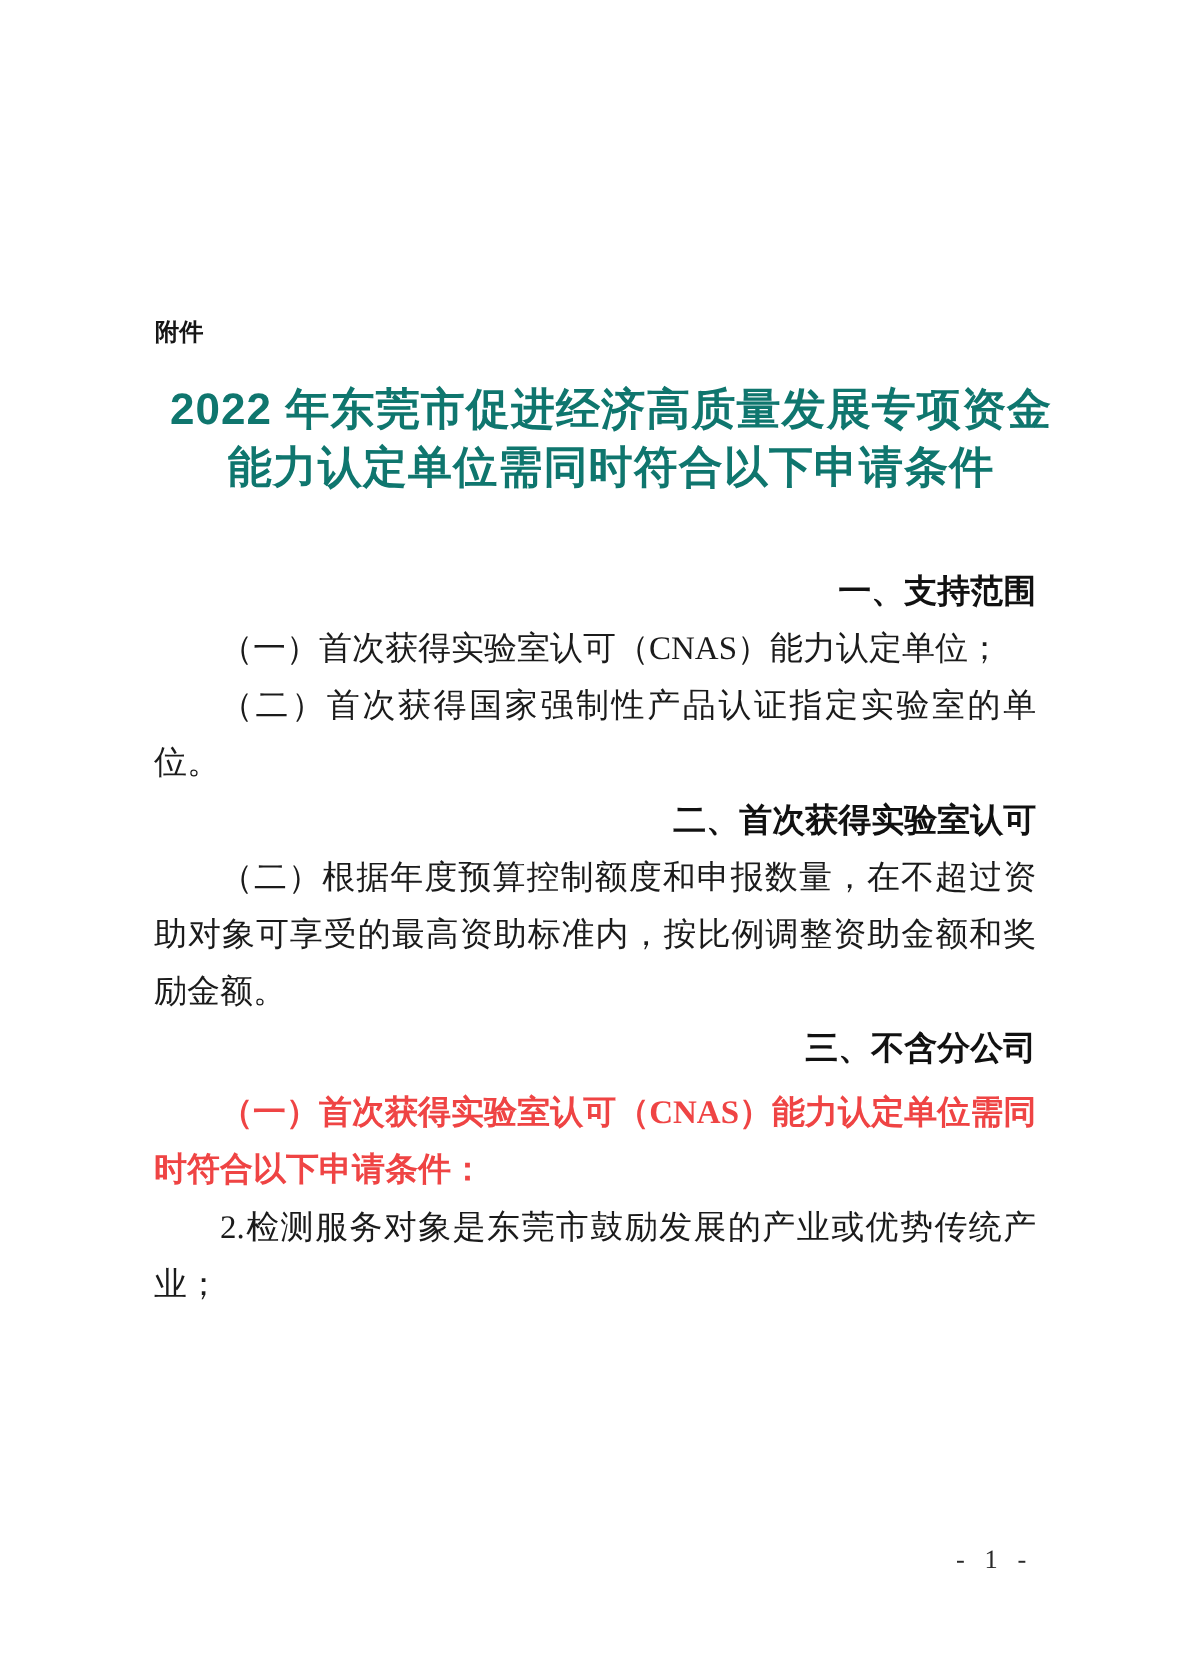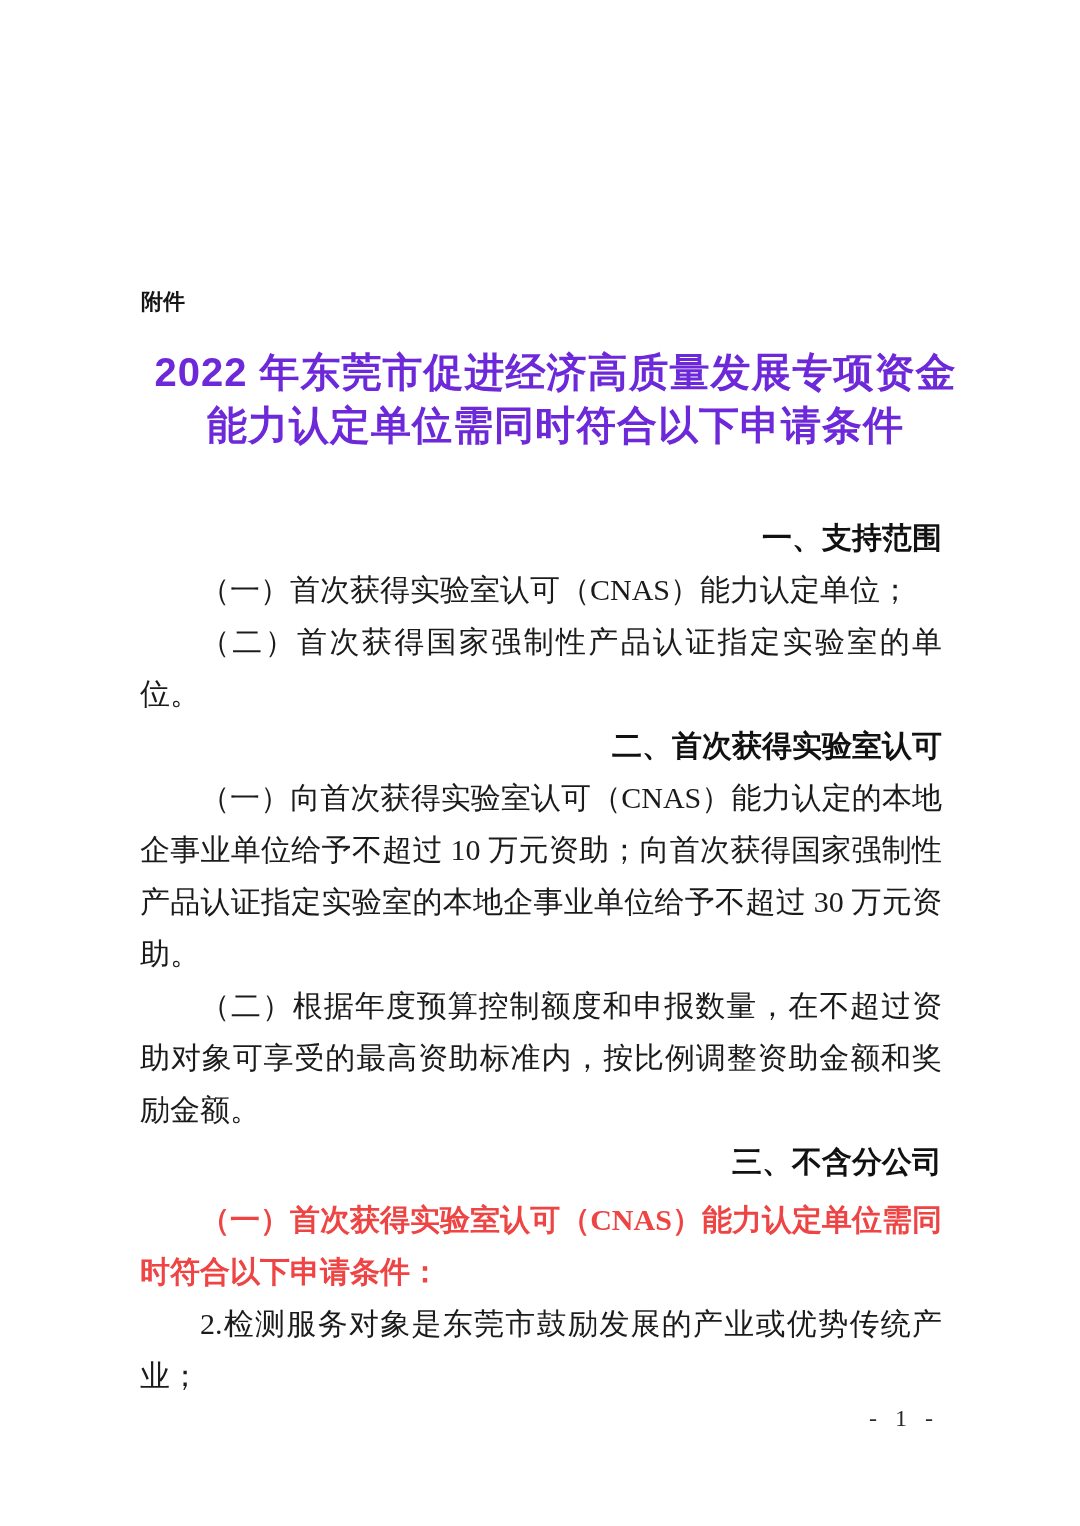--- a/index.html
+++ b/index.html
@@ -29,21 +29,21 @@
     top: 346px;
     left: 0;
     width: 100%;
     margin: 0;
     text-align: center;
     font-family: "Liberation Sans", "DejaVu Sans", sans-serif;
     font-weight: 700;
     font-size: 40px;
     line-height: 53px;
     letter-spacing: 1px;
-    color: #6d28d9;
+    color: #0f766e;
     padding-left: 31px;
   }
   .doc-title .title-line { display: block; }
   .doc-body {
     position: absolute;
     top: 512px;
     left: 140px;
     width: 802px;
     font-size: 30px;
     line-height: 52px;
@@ -84,21 +84,20 @@
   <h1 class="doc-title">
     <span class="title-line">2022 年东莞市促进经济高质量发展专项资金</span>
     <span class="title-line">能力认定单位需同时符合以下申请条件</span>
   </h1>
 
   <div class="doc-body">
     <p class="para heading">一、支持范围</p>
     <p class="para">（一）首次获得实验室认可（CNAS）能力认定单位；</p>
     <p class="para">（二）首次获得国家强制性产品认证指定实验室的单位。</p>
     <p class="para heading">二、首次获得实验室认可</p>
-    <p class="para">（一）向首次获得实验室认可（CNAS）能力认定的本地企事业单位给予不超过 10 万元资助；向首次获得国家强制性产品认证指定实验室的本地企事业单位给予不超过 30 万元资助。</p>
     <p class="para">（二）根据年度预算控制额度和申报数量，在不超过资助对象可享受的最高资助标准内，按比例调整资助金额和奖励金额。</p>
     <p class="para heading">三、不含分公司</p>
     <p class="para bold mt6">（一）首次获得实验室认可（CNAS）能力认定单位需同时符合以下申请条件：</p>
     <p class="para">2.检测服务对象是东莞市鼓励发展的产业或优势传统产业；</p>
   </div>
 
   <div class="page-number">- 1 -</div>
 
 </div>
 

